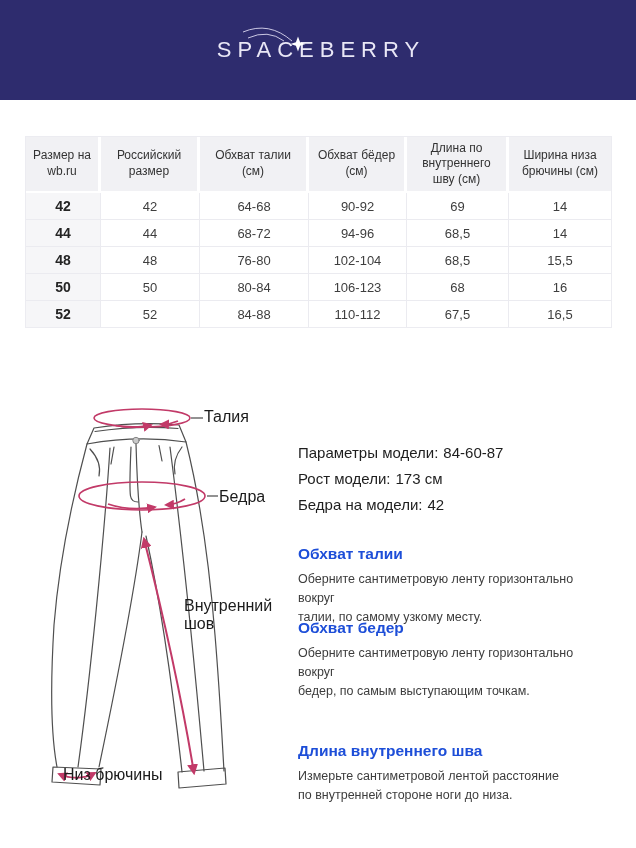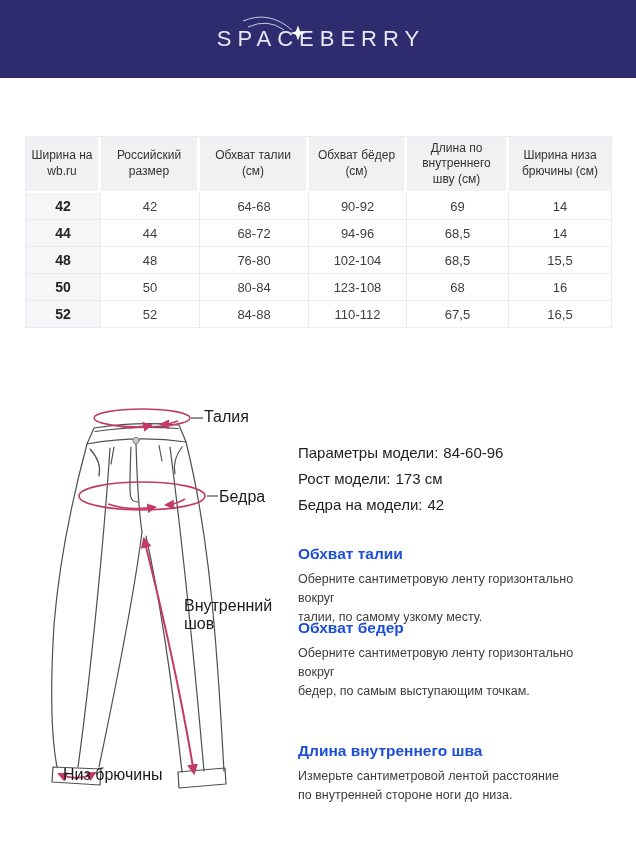--- a/index.html
+++ b/index.html
@@ -1,20 +1,20 @@
 <!DOCTYPE html>
 <html><head>
 <meta charset="utf-8">
 <style>
   html,body{margin:0;padding:0;background:#fff;}
   .page{position:relative;width:636px;height:848px;background:#ffffff;overflow:hidden;
         font-family:"Liberation Sans",sans-serif;color:#222;}
 
   
-  .header{position:absolute;left:0;top:0;width:636px;height:78px;background:#2e2c6e;
+  .header{position:absolute;left:0;top:0;width:636px;height:100px;background:#2e2c6e;
           display:flex;align-items:center;justify-content:center;}
   .logo{position:relative;color:#e9e7f6;font-size:22px;font-weight:400;
         letter-spacing:6px;padding-left:6px;line-height:1;}
   .logo-star{position:absolute;left:30px;top:-15px;width:70px;height:30px;}
   .logo-star path.trail{fill:none;stroke:#dcd9f0;stroke-width:0.9;}
   .logo-star path.star{fill:#ffffff;stroke:none;}
 
   
   .size-table{position:absolute;left:25px;top:136px;width:585px;border-collapse:separate;
               border-spacing:0;table-layout:fixed;border:1px solid #ececf1;}
@@ -66,21 +66,21 @@
     <colgroup>
       <col style="width:75px">
         <col style="width:99px">
         <col style="width:109px">
       <col style="width:98px">
         <col style="width:102px">
         <col style="width:102px">
     </colgroup>
     <thead>
       <tr>
-        <th>Ширина на wb.ru</th>
+        <th>Размер на wb.ru</th>
         <th>Российский размер</th>
         <th>Обхват талии (см)</th>
         <th>Обхват бёдер (см)</th>
         <th>Длина по внутреннего шву (см)</th>
         <th>Ширина низа брючины (см)</th>
       </tr>
     </thead>
     <tbody>
       <tr>
         <td class="size-col">42</td>
@@ -103,21 +103,21 @@
         <td>48</td>
         <td>76-80</td>
         <td>102-104</td>
         <td>68,5</td>
         <td>15,5</td>
       </tr>
       <tr>
         <td class="size-col">50</td>
         <td>50</td>
         <td>80-84</td>
-        <td>123-108</td>
+        <td>106-123</td>
         <td>68</td>
         <td>16</td>
       </tr>
       <tr>
         <td class="size-col">52</td>
         <td>52</td>
         <td>84-88</td>
         <td>110-112</td>
         <td>67,5</td>
         <td>16,5</td>
@@ -175,21 +175,21 @@
     </g>
   </svg>
 
   <div class="diagram-label label-waist">Талия</div>
   <div class="diagram-label label-hips">Бедра</div>
   <div class="diagram-label label-inner-seam">Внутренний шов</div>
   <div class="diagram-label label-leg-bottom">Низ брючины</div>
 
   <div class="model-info">
     <div class="row">
-      <span class="lbl">Параметры модели:</span><span>84-60-96</span>
+      <span class="lbl">Параметры модели:</span><span>84-60-87</span>
     </div>
     <div class="row">
       <span class="lbl">Рост модели:</span><span>173 см</span>
     </div>
     <div class="row">
       <span class="lbl">Бедра на модели:</span><span>42</span>
     </div>
   </div>
 
   <div class="guide-section guide-1">

